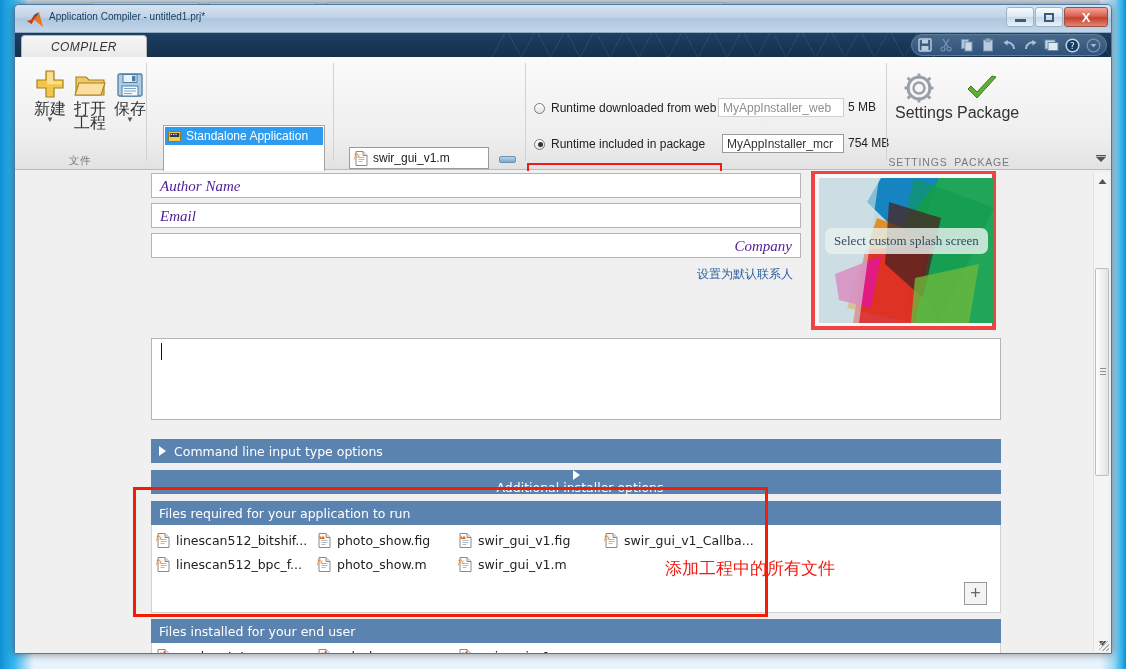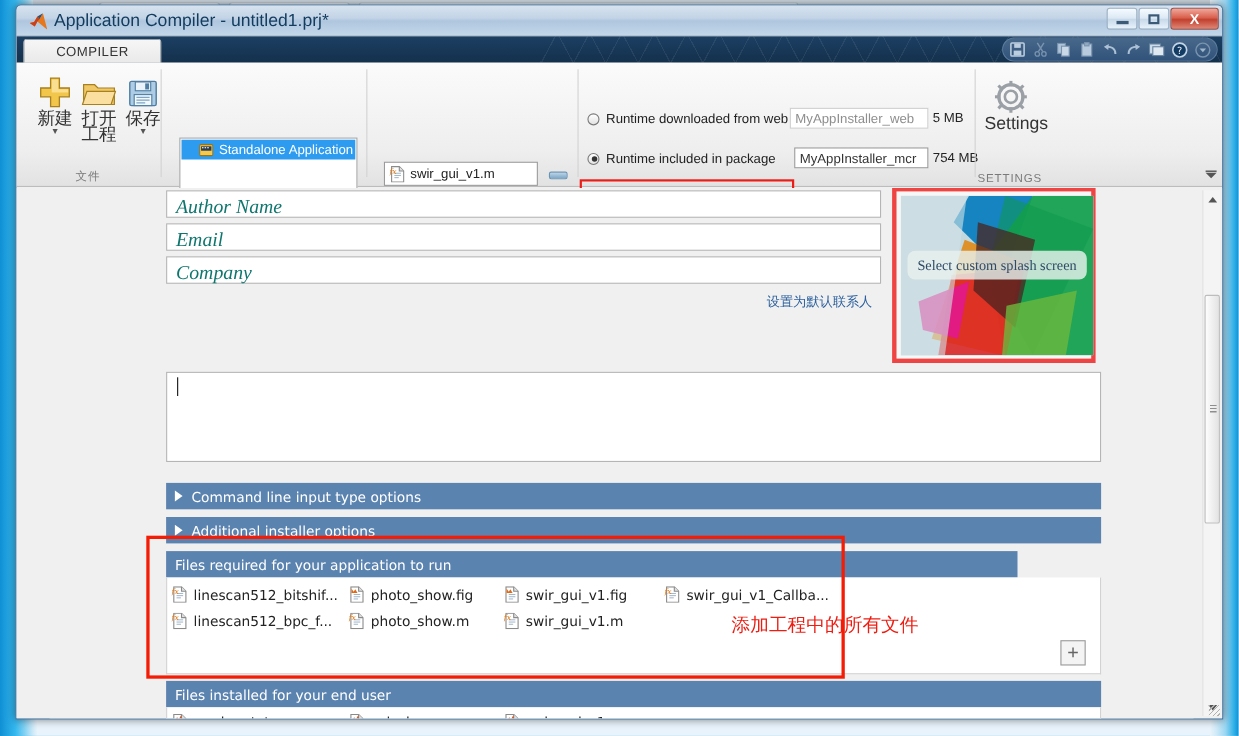--- a/index.html
+++ b/index.html
@@ -45,21 +45,21 @@
   }
 
   
   #titlebar{
     position:relative; height:28px;
     background:linear-gradient(180deg,#d7e3ef 0%, #c3d4e6 42%, #aec6de 52%, #c3d7ea 100%);
     border-bottom:1px solid #8ea7c0;
     border-radius:4px 4px 0 0;
   }
   #titlebar .ttl{
-    position:absolute; left:34px; top:6px; font-size:16px; color:#123b5e;
+    position:absolute; left:34px; top:6px; font-size:10px; color:#123b5e;
     font-family:"Liberation Sans", sans-serif; white-space:nowrap;
   }
   #ml-logo{
     position:absolute; left:12px; top:7px; width:16px; height:15px;
   }
   .wbtns{ position:absolute; right:3px; top:2px; display:flex; gap:1px; }
   .wbtn{
     width:28px; height:20px; border:1px solid #9fb2c4; border-radius:3px;
     background:linear-gradient(180deg,#f6fbff 0%, #dbe8f4 48%, #c6d8e9 52%, #e8f2fb 100%);
     display:flex; align-items:center; justify-content:center;
@@ -84,20 +84,21 @@
     background:
       repeating-linear-gradient(62deg, rgba(255,255,255,.07) 0 1px, transparent 1px 26px),
       repeating-linear-gradient(-62deg, rgba(255,255,255,.07) 0 1px, transparent 1px 26px);
   }
   #tab-compiler{
     position:absolute; left:6px; top:2px; width:126px; height:24px;
     background:linear-gradient(180deg,#f6f6f6 0%, #e8e8e8 100%);
     border:1px solid #b9b9b9; border-bottom:none; border-radius:4px 4px 0 0;
     text-align:center; line-height:22px; font-size:12px; color:#333;
     letter-spacing:.4px;
+    font-style:italic;
   }
   
   #qat{
     position:absolute; right:4px; top:1px; height:22px;
     display:flex; align-items:center; gap:3px;
     padding:0 4px;
     background:linear-gradient(180deg,#48688a 0%,#31527a 100%);
     border:1px solid #5c7c9d; border-radius:11px;
   }
   .qicon{ width:18px; height:17px; display:flex; align-items:center; justify-content:center; opacity:.92;}
@@ -119,21 +120,21 @@
   .bigbtn .ic{ height:34px; display:flex; align-items:flex-end; justify-content:center;}
   .bigbtn .lb{ font-size:16px; color:#333; line-height:14px; margin-top:3px;}
   .bigbtn .car{ font-size:8px; color:#555; line-height:8px; }
 
   #typebox{
     position:absolute; left:148px; top:68px; width:162px; height:60px;
     background:#fff; border:1px solid #a6a6a6;
   }
   #type-item{
     height:18px; margin:1px; background:#2d9cf0; color:#fff;
-    display:flex; align-items:center; gap:5px; padding-left:16px; font-size:12px;
+    display:flex; align-items:center; gap:5px; padding-left:3px; font-size:12px;
   }
 
   #mainfilebox{
     position:absolute; left:334px; top:90px; width:140px; height:22px;
     background:#fff; border:1px solid #9a9a9a;
     display:flex; align-items:center; gap:5px; padding-left:4px; font-size:12px; color:#222;
   }
   #mainfile-dash{
     position:absolute; left:484px; top:99px; width:17px; height:7px;
     background:linear-gradient(180deg,#bcd4e6,#7fa8c8); border:1px solid #6b93b5; border-radius:2px;
@@ -169,21 +170,21 @@
   #content{
     position:absolute; left:0; top:166px; width:1098px; height:484px;
     background:#f0f0f0; overflow:hidden;
   }
   #contentpane{
     position:absolute; left:30px; top:0; width:1040px; height:484px; background:#f0f0f0;
   }
 
   .finput{
     position:absolute; background:#fff; border:1px solid #b5b5b5;
-    font-style:italic; color:#0f766e; font-size:18px;
+    font-style:italic; color:#4c1d95; font-size:15px;
     padding:4px 8px;
     font-family:"Liberation Serif", serif;
   }
   #contactlink{
     position:absolute; color:#2b5f9e; font-size:12px;
     font-family:"DejaVu Sans", sans-serif;
   }
   #emptybox{
     position:absolute; background:#fff; border:1px solid #b5b5b5;
   }
@@ -464,38 +465,49 @@
               <rect x="23.2" y="4" width="2.8" height="5" transform="rotate(45 24.6 6.5)"></rect>
               <rect x="4" y="21.2" width="2.8" height="5" transform="rotate(45 5.4 23.7)"></rect>
             </g>
           </svg>
         </div>
         <div class="lb">Settings</div>
       </div>
       <div class="glabel">SETTINGS</div>
     </div>
 
+    <div class="rgroup" style="left:936px; width:62px;">
+      <div class="bigbtn" style="left:6px;width:50px;top:12px;">
+        <div class="ic">
+          <svg width="32" height="28" viewBox="0 0 32 28">
+            <path d="M2 14 L11 23 L30 2 L26 1 L11 17 L5 11 Z" fill="#5db033" stroke="#3d7d1f" stroke-width="1"></path>
+          </svg>
+        </div>
+        <div class="lb">Package</div>
+      </div>
+      <div class="glabel">PACKAGE</div>
+    </div>
 
     <div id="ribbon-collapse">
       <svg width="12" height="12" viewBox="0 0 12 12">
           <path d="M1 3 L6 8 L11 3 Z" fill="#555"></path>
           <rect x="1" y="1" width="10" height="1.3" fill="#555"></rect>
         </svg>
     </div>
 
     <div class="ann" style="left:348px; top:121px;">添加主文件</div>
     <div class="ann" style="left:607px; top:129px;">选择这个</div>
   </div>
 
   <div id="content">
     <div id="contentpane">
 
       <div class="finput" style="left:106px; top:2px; width:650px; height:25px;">Author Name</div>
       <div class="finput" style="left:106px; top:32px; width:650px; height:25px;">Email</div>
-      <div class="finput" style="left:106px; top:62px; width:650px; height:25px;">Company</div>
+      <div class="finput" style="left:106px; top:62px; width:650px; height:25px;text-align:right;">Company</div>
 
       <div id="contactlink" style="left:652px; top:95px;">设置为默认联系人</div>
 
 
       <div id="emptybox" style="left:106px; top:167px; width:850px; height:82px;"></div>
       <div id="caret" style="left:116px; top:172px;"></div>
 
       <div id="splashwrap">
         <div id="splash">
           <svg width="175" height="145" viewBox="0 0 175 145" style="position:absolute;left:0;top:0;">
@@ -511,26 +523,26 @@
             <polygon points="0,0 60,0 40,145 0,145" fill="#d2e2e6" opacity=".6"></polygon>
           </svg>
           <div id="splashlabel">Select custom splash screen</div>
         </div>
       </div>
 
       <div class="sectionbar" style="left:106px; top:268px; width:850px;">
         <span class="tri"></span>
         <span>Command line input type options</span>
       </div>
-      <div class="sectionbar" style="left:106px; top:299px; width:850px;">
+      <div class="sectionbar" style="left:106px; top:299px; width:850px;flex-direction:column;">
         <span class="tri"></span>
         <span>Additional installer options</span>
       </div>
 
-      <div class="sectionbar" style="left:106px; top:330px; width:774px;">
+      <div class="sectionbar" style="left:106px; top:330px; width:850px;">
         <span>Files required for your application to run</span>
       </div>
       <div class="filepanel" style="left:106px; top:354px; width:850px; height:88px;">
 
         <div class="fileitem" style="left:4px; top:8px;">
           <svg width="14" height="15" viewBox="0 0 14 15">
               <path d="M2 0.5 h7 l4 4 v10 h-11 z" fill="#fff" stroke="#8a8a8a"></path>
               <path d="M9 0.5 v4 h4" fill="#e2e2e2" stroke="#8a8a8a"></path>
               <path d="M4.5 6.5 h6 M4.5 8.5 h6 M4.5 10.5 h4" stroke="#9fb4c6" stroke-width="0.9"></path>
               <text x="0" y="7" font-size="7" font-style="italic" font-family="DejaVu Serif" fill="#e07b18">fx</text>

